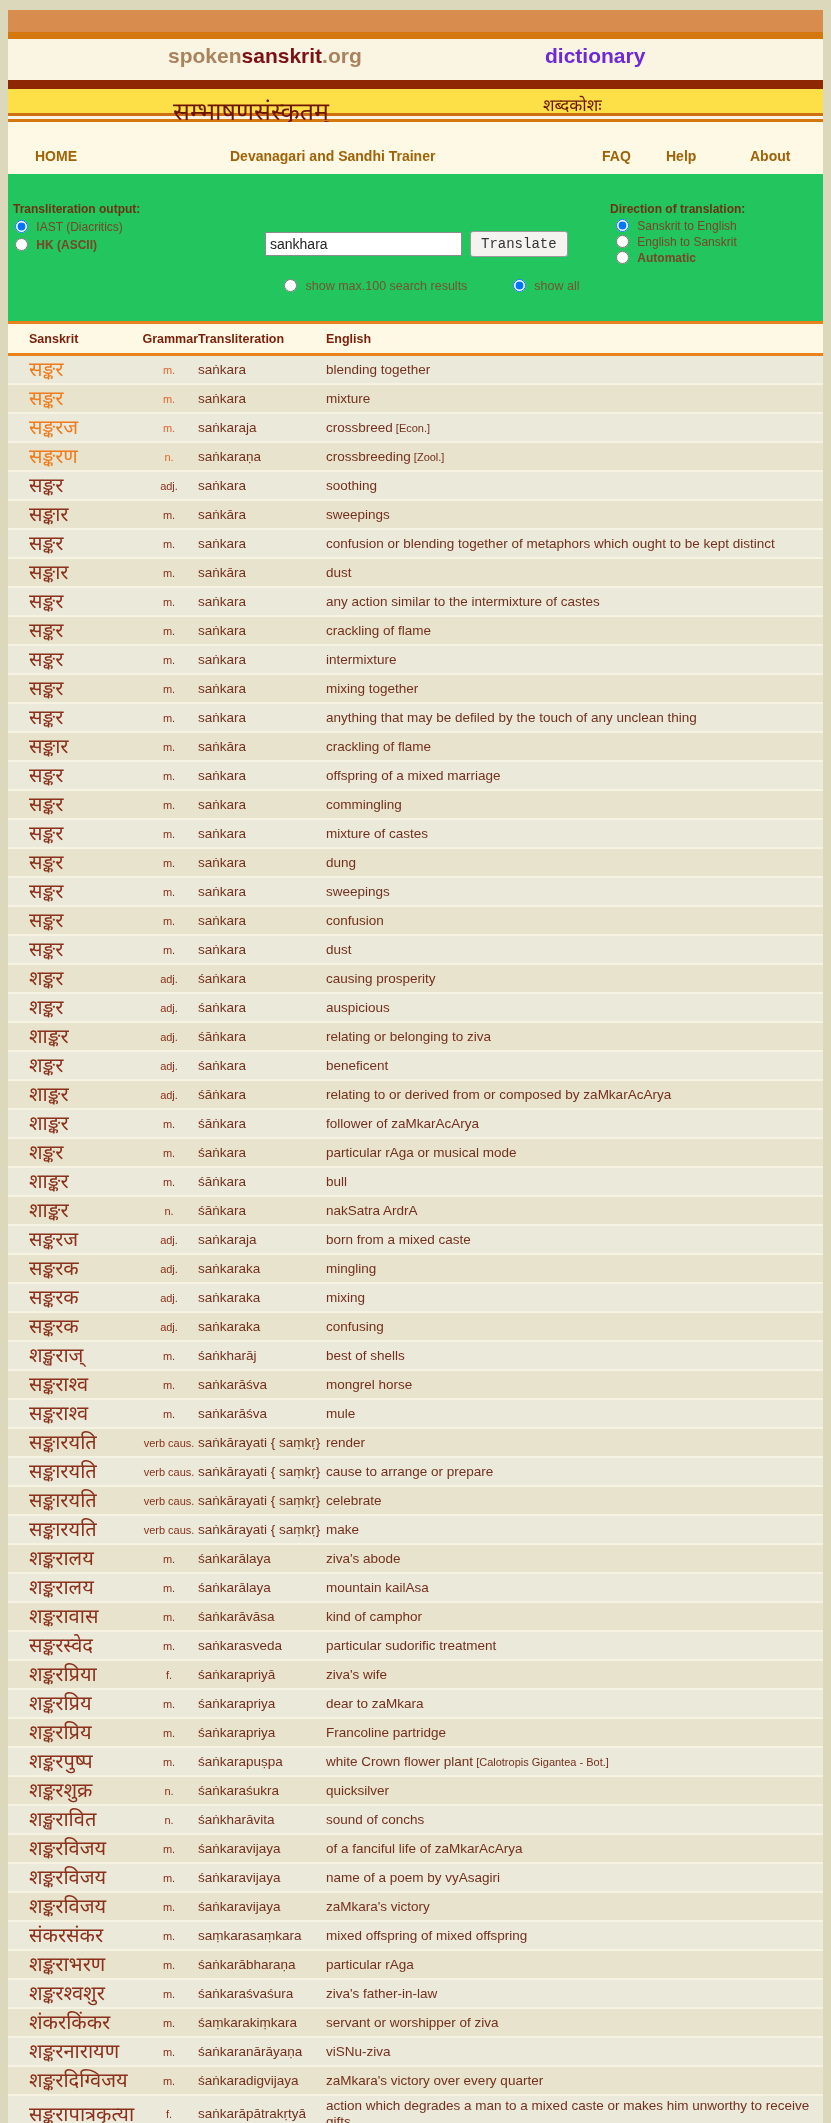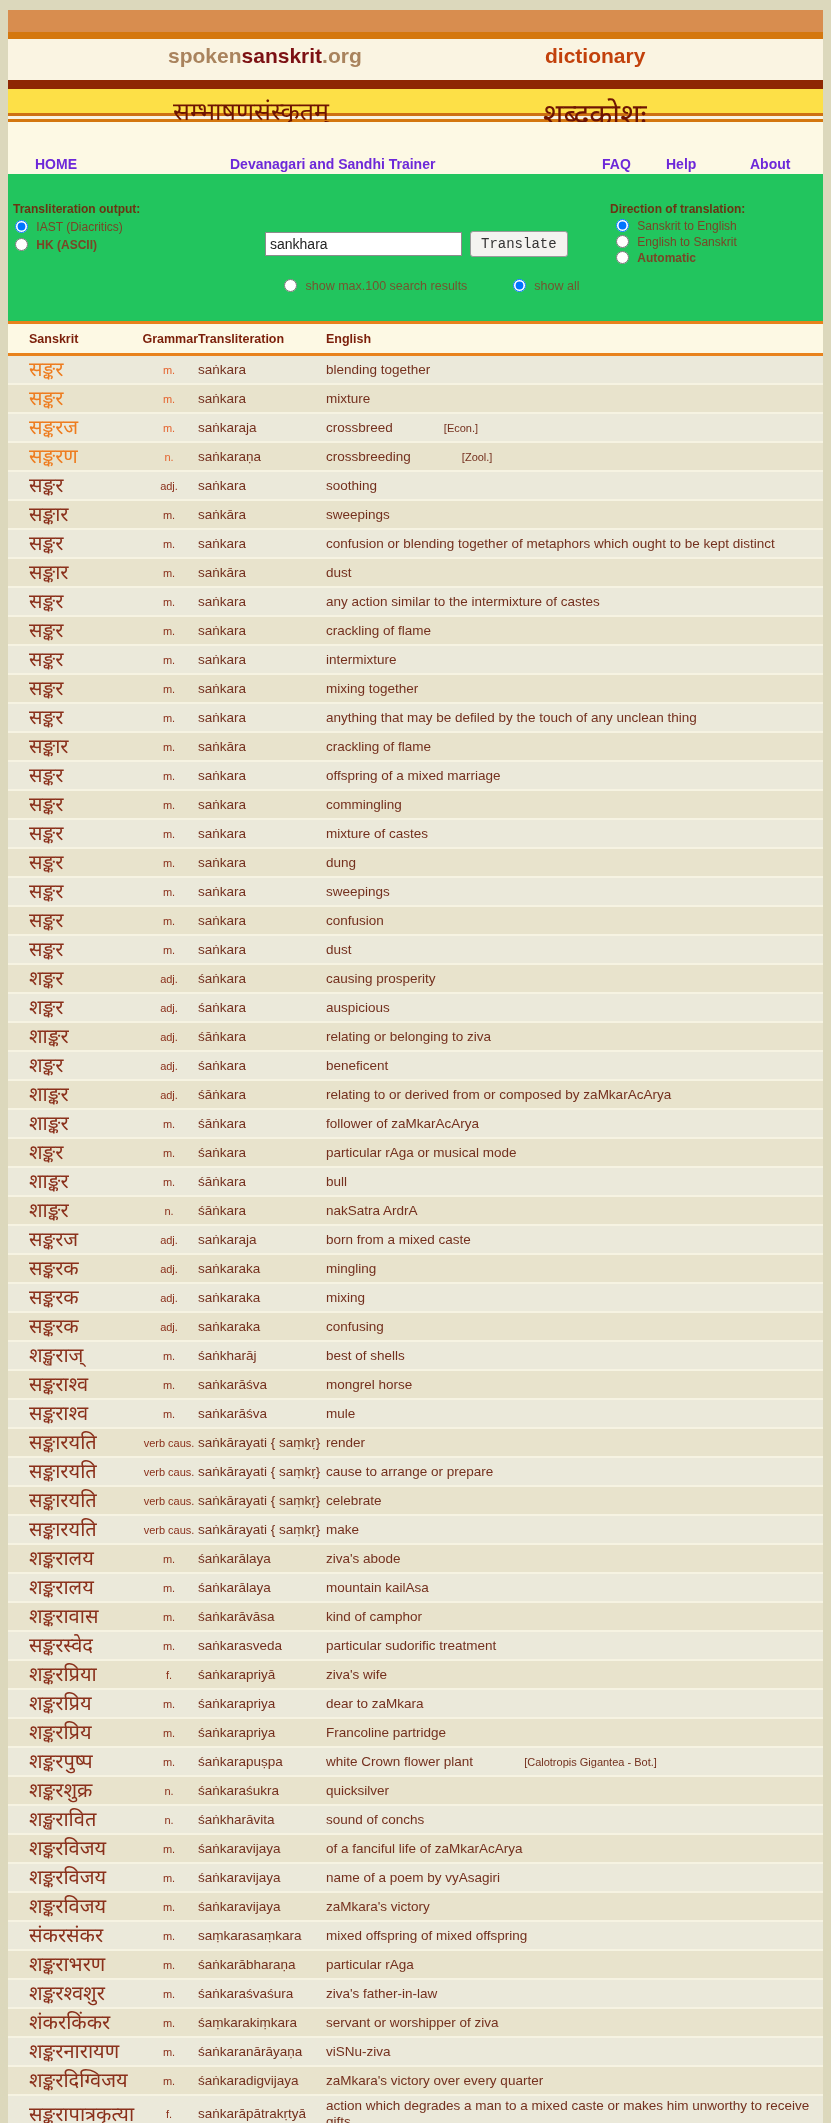--- a/index.html
+++ b/index.html
@@ -9,30 +9,30 @@
     width: 815px;
     background: #dcd8bc;
     font-family: "Liberation Sans", sans-serif;
   }
   
   .top-bar { height: 22px; background: #d88d4f; margin-top: 2px; }
   .top-bar-strip { height: 7px; background: #d4770f; }
   .title-band { position: relative; height: 41px; background: #faf4e2; }
   .site-title { position: absolute; left: 160px; top: 5px; font-size: 21px; font-weight: bold; color: #a9835d; letter-spacing: 0; }
   .site-title .mid { color: #7c1013; }
-  .page-title { position: absolute; left: 537px; top: 5px; font-size: 21px; font-weight: bold; color: #c2410c; }
+  .page-title { position: absolute; left: 537px; top: 5px; font-size: 21px; font-weight: bold; color: #6d28d9; }
   .red-bar { height: 9px; background: #8e2703; }
   .dev-band { position: relative; height: 27px; background: #fde047; border-bottom: 3px solid #cd7013; text-align: right; }
   .dev-title { position: absolute; left: 165px; top: 4px; font-size: 25px; color: #6e1402; }
-  .dev-dict  { position: absolute; left: 535px; top: 4px; font-size: 30px; color: #6e1402; }
+  .dev-dict  { position: absolute; left: 535px; top: 4px; font-size: 17px; color: #6e1402; }
   .light-line { height: 3px; background: #f8f3e2; }
   .orange-rule { height: 3px; background: #d4770f; }
   
   .nav-band { position: relative; height: 52px; background: #fdf9e4; }
-  .nav-band a { position: absolute; top: 34px; font-size: 14px; font-weight: bold; color: #6d28d9; text-decoration: none; }
+  .nav-band a { position: absolute; top: 26px; font-size: 14px; font-weight: bold; color: #a16207; text-decoration: none; }
   
   .search-area { position: relative; height: 147px; background: #22c55e; font-size: 12px; color: #7a4526; }
   .form-label { position: absolute; font-size: 12px; font-weight: bold; color: #6b3413; }
   .radio-row { position: absolute; white-space: nowrap; }
   .radio-row input { vertical-align: middle; margin: 0 5px 2px 0; }
   .radio-row .bold { font-weight: bold; }
   .search-input {
     position: absolute; left: 257px; top: 58px; width: 197px; height: 24px;
     border: 1px solid #8c8c8c; background: #ffffff; font-size: 14px; padding: 0 4px;
     font-family: "Liberation Sans", sans-serif; color: #222;
@@ -55,21 +55,21 @@
   }
   thead th.h-sa { padding-left: 21px; }
   thead th.h-gr { text-align: right; }
   tbody tr:nth-child(odd)  td { background: #ebe9da; }
   tbody tr:nth-child(even) td { background: #e8e3cc; }
   tbody td { border-bottom: 2px solid #f6f3e2; vertical-align: middle; padding: 2px 0; }
   td.sa { font-size: 20px; line-height: 23px; color: #8a301b; padding-left: 21px; white-space: nowrap; }
   td.gram { font-size: 11px; color: #8a301b; text-align: center; white-space: nowrap; }
   td.tl { font-size: 13.5px; line-height: 16px; color: #74301e; }
   td.en { font-size: 13.5px; line-height: 16px; color: #74301e; padding-right: 8px; }
-  td.en .note { font-size: 11px; padding-left: 48px; }
+  td.en .note { font-size: 11px; }
   tr.hl td.sa { color: #ee7c1f; }
   tr.hl td.gram { color: #e4632e; }
 </style>
 </head>
 <body>
 
 <div class="top-bar"></div>
 <div class="top-bar-strip"></div>
 
 <div class="title-band">

